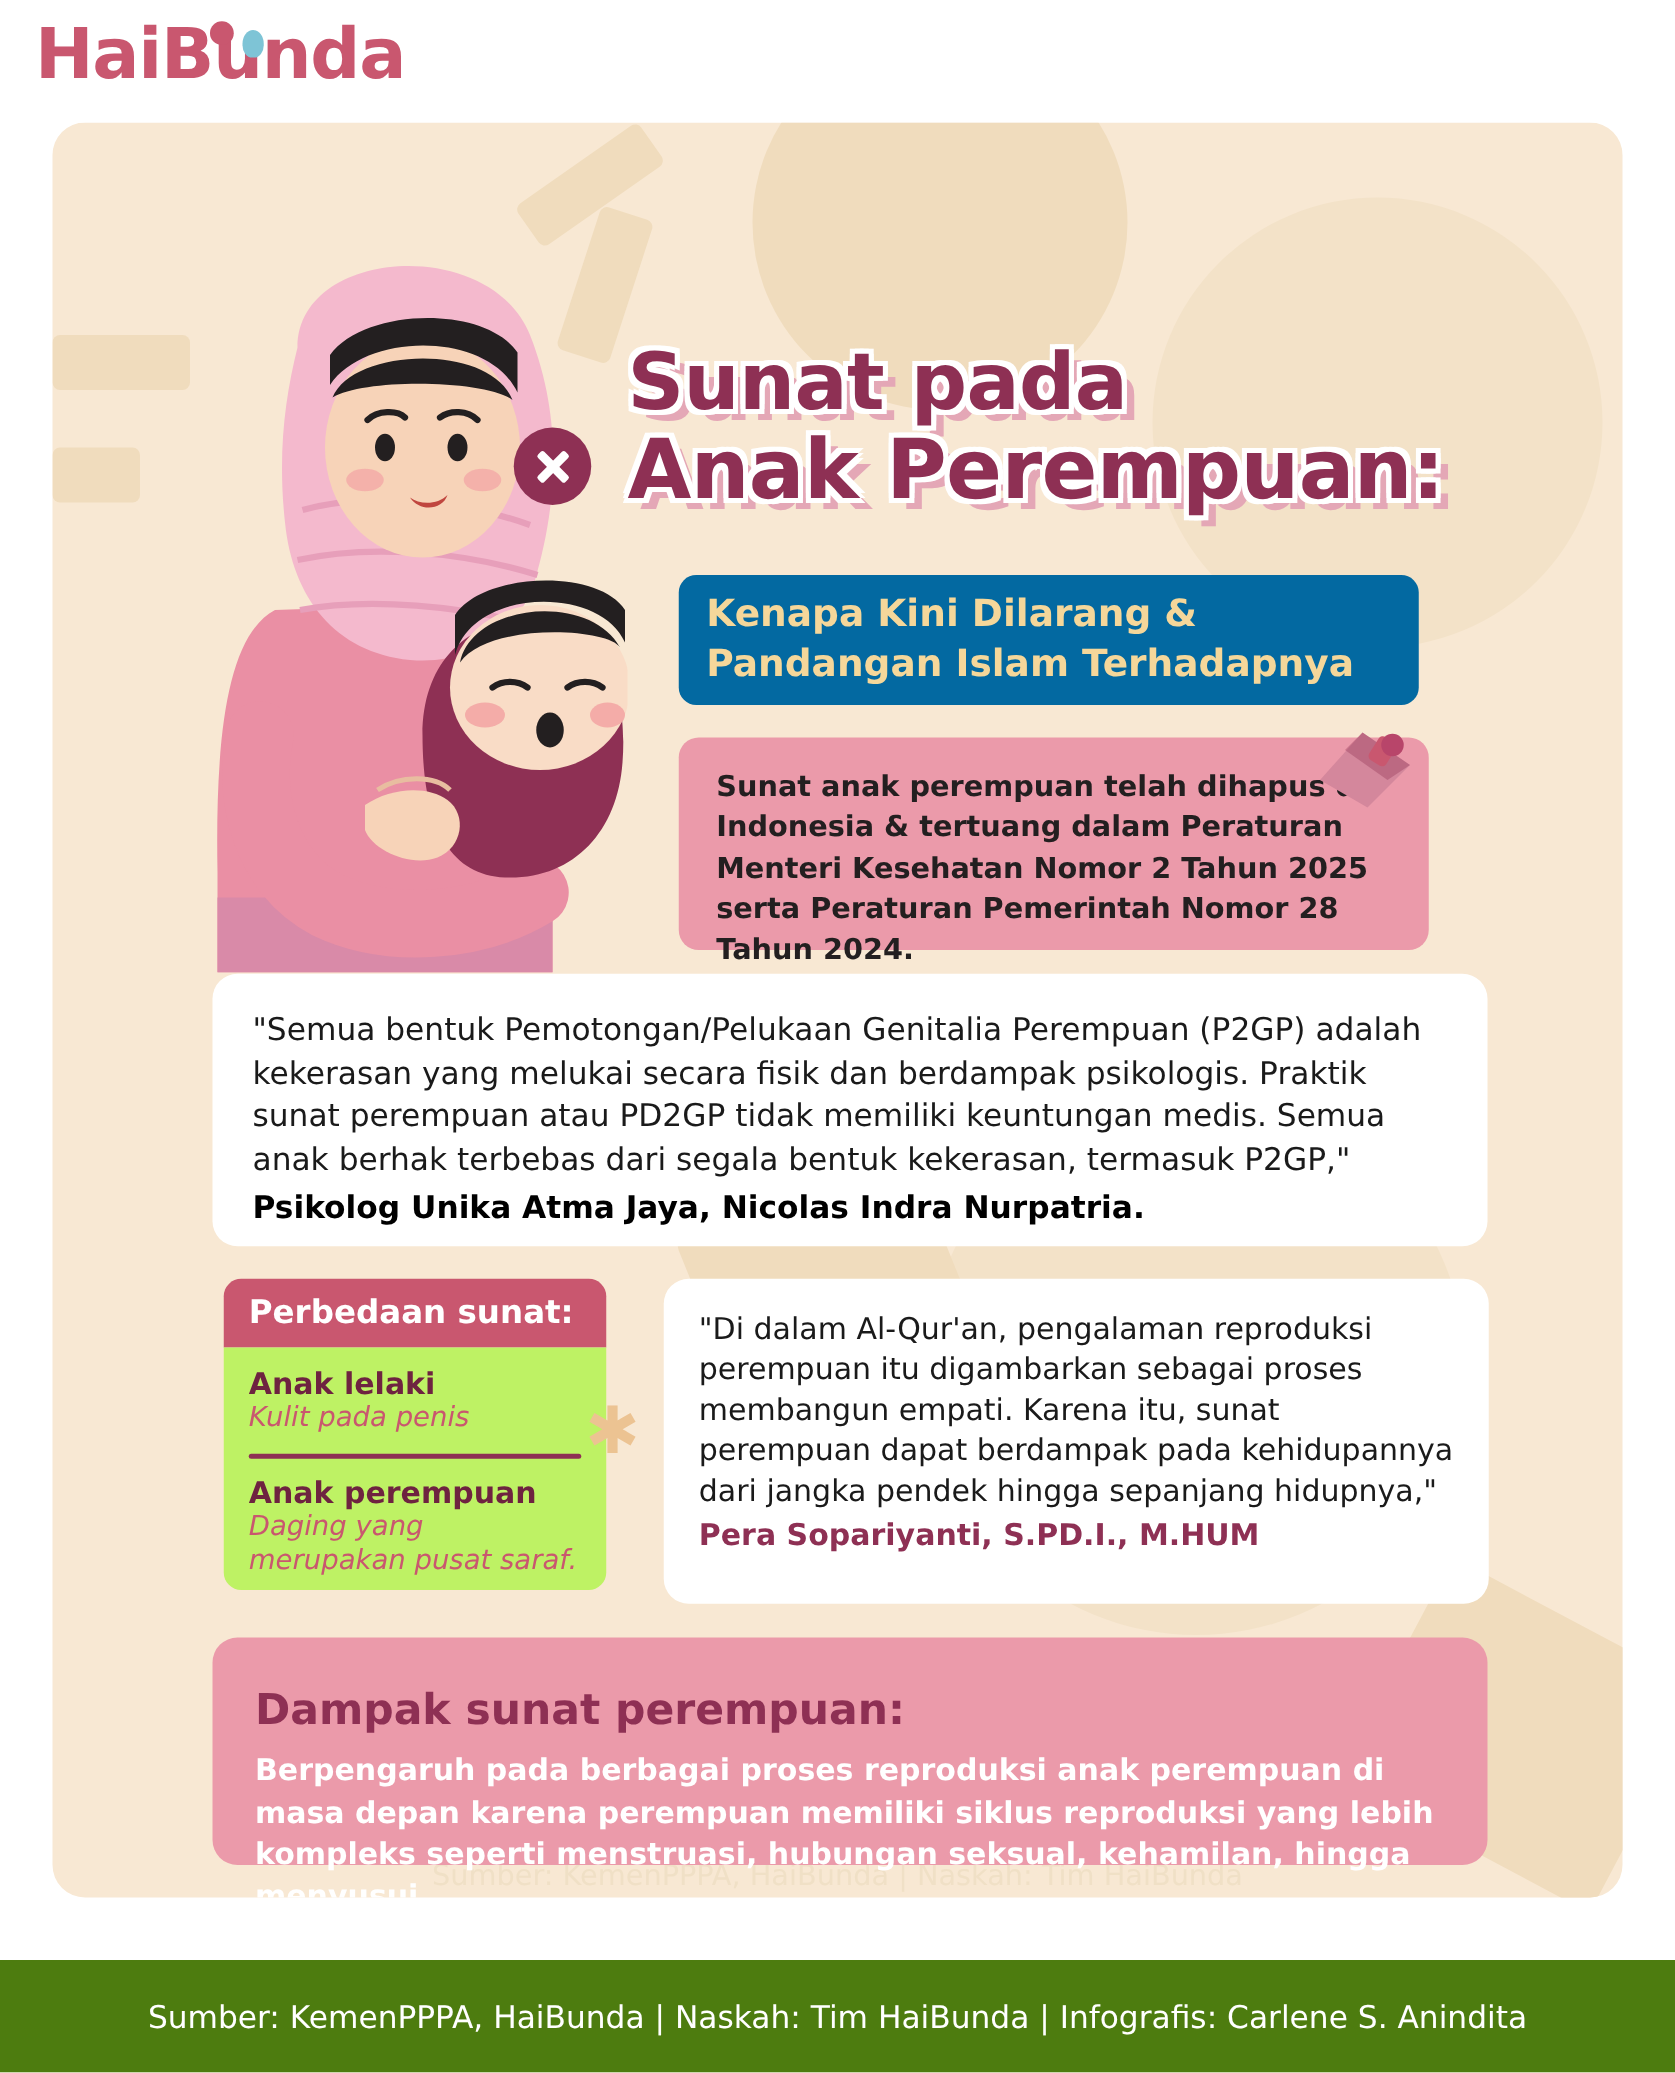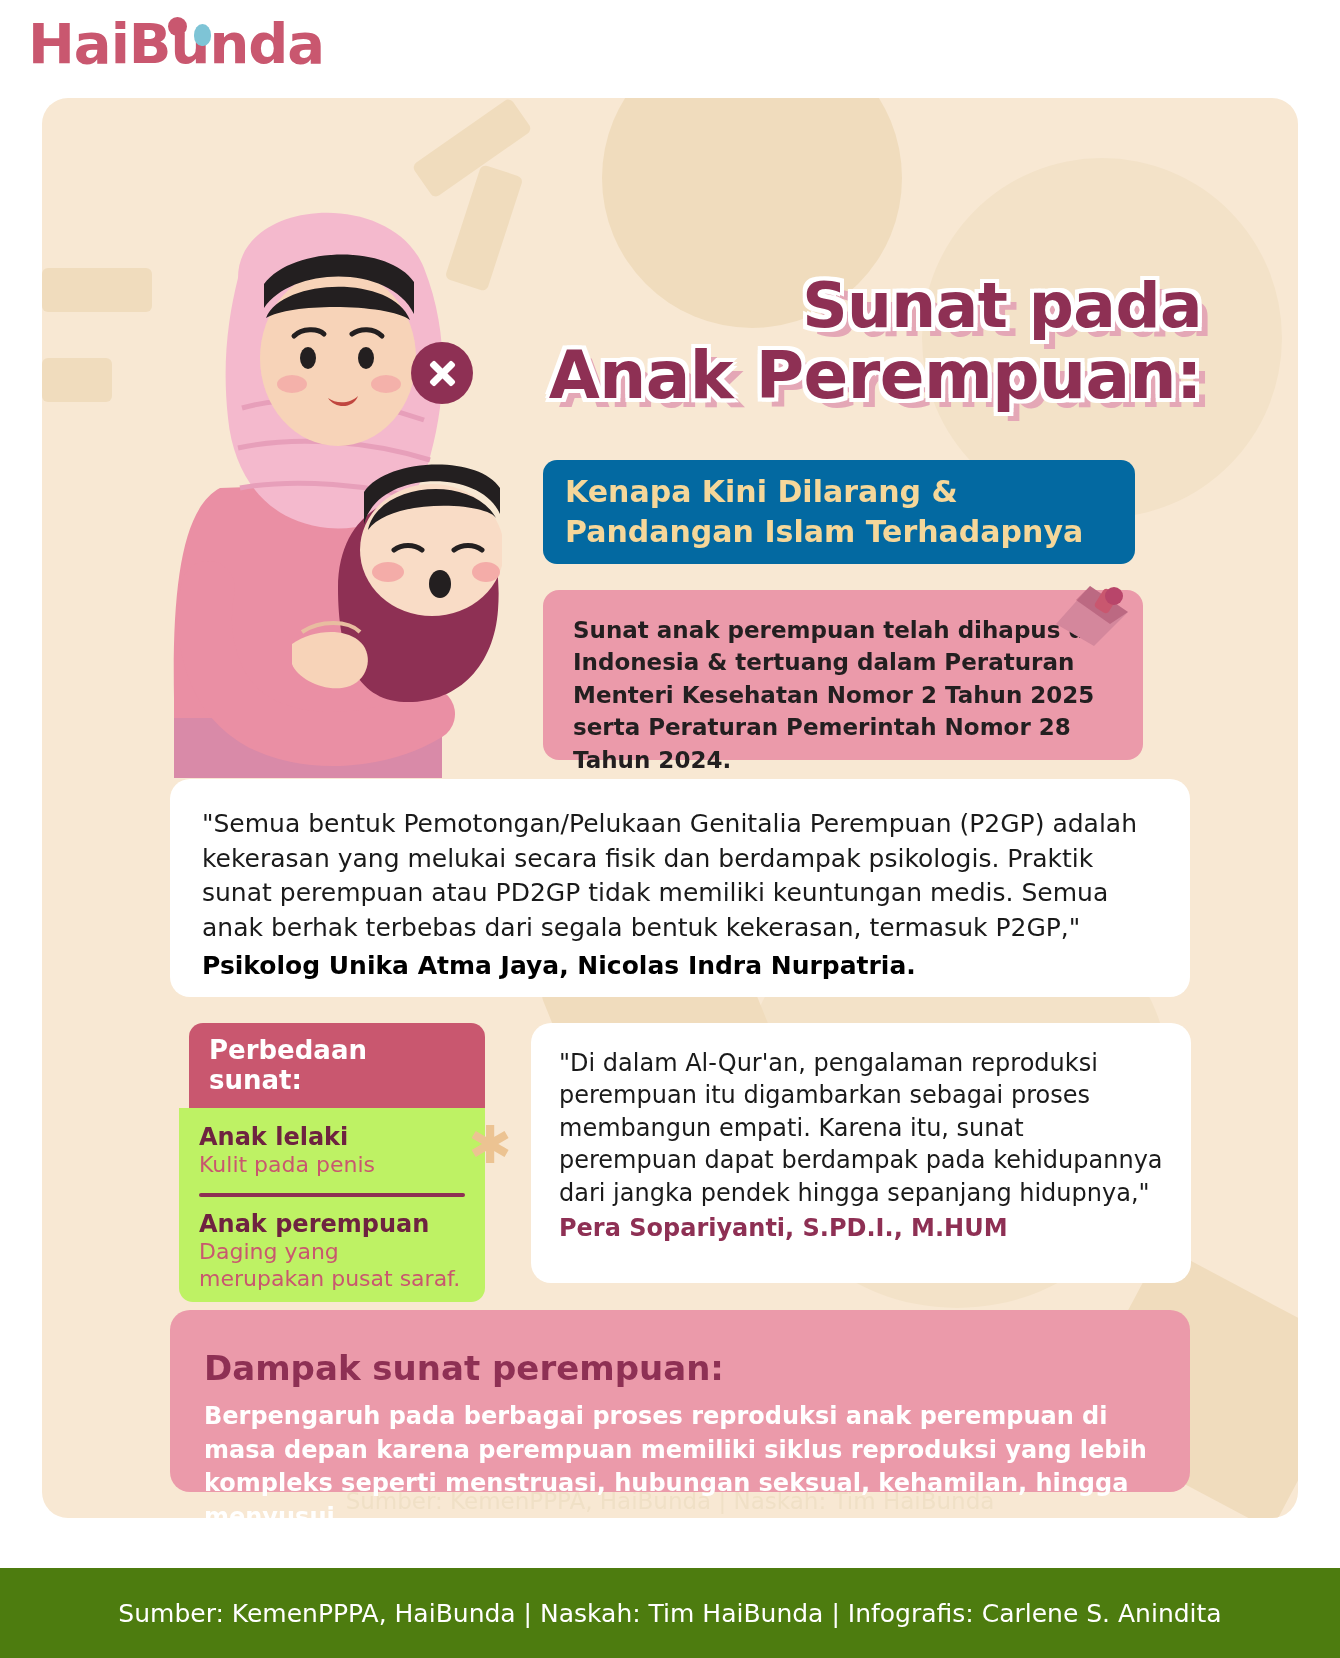--- a/index.html
+++ b/index.html
@@ -54,21 +54,21 @@
   #x-badge::before,#x-badge::after{
     content:""; position:absolute; left:16px; top:28px; width:31px; height:7px;
     background:#fff; border-radius:2px;
   }
   #x-badge::before{ transform:rotate(45deg); }
   #x-badge::after{ transform:rotate(-45deg); }
 
   
   #title-wrap{
     position:absolute; left:460px; top:176px; width:700px; z-index:10;
-    text-align:right;
+    text-align:left;
   }
   .title-line{
     font-family:"DejaVu Sans", sans-serif;
     font-weight:bold; font-size:63px; line-height:1.03;
     color:#8e3054; letter-spacing:-0.5px; white-space:nowrap;
     text-shadow:
       -4px -4px 0 #fff, 4px -4px 0 #fff, -4px 4px 0 #fff, 4px 4px 0 #fff,
       0 -4px 0 #fff, 0 4px 0 #fff, -4px 0 0 #fff, 4px 0 0 #fff,
       10px 9px 0 #e4a7b6;
   }
@@ -114,37 +114,36 @@
   }
 
   
   #perbedaan{
     position:absolute; left:137px; top:925px; width:306px; height:260px;
     z-index:10;
   }
   #perbedaan-head{
     background:#c9576f; border-radius:14px 14px 0 0;
     padding:12px 20px 13px 20px;
-    margin-left:10px;
   }
   #perbedaan-head span{
     font-family:"DejaVu Sans", sans-serif;
     color:#fff; font-weight:bold; font-size:26px;
   }
   #perbedaan-body{
     background:#bef264; border-radius:0 0 14px 14px; padding:14px 20px 14px 20px;
     height:194px;
   }
   .pb-title{
     font-family:"DejaVu Sans", sans-serif;
     color:#6e2340; font-weight:bold; font-size:24px; line-height:1.25;
   }
   .pb-sub{
     font-family:"DejaVu Sans", sans-serif;
-    color:#c9576f; font-size:22px; line-height:1.22;
+    color:#c9576f; font-size:22px; line-height:1.22;font-style:italic;
   }
   #pb-divider{ height:4px; background:#8e3054; border-radius:2px; margin:14px 0 12px 0; }
 
   
   #asterisk{
     position:absolute; left:425px; top:1024px; width:46px; height:50px; z-index:11;
     color:#ecc392; font-size:52px; line-height:46px; text-align:center;
     font-family:"DejaVu Sans", sans-serif;
   }
 

